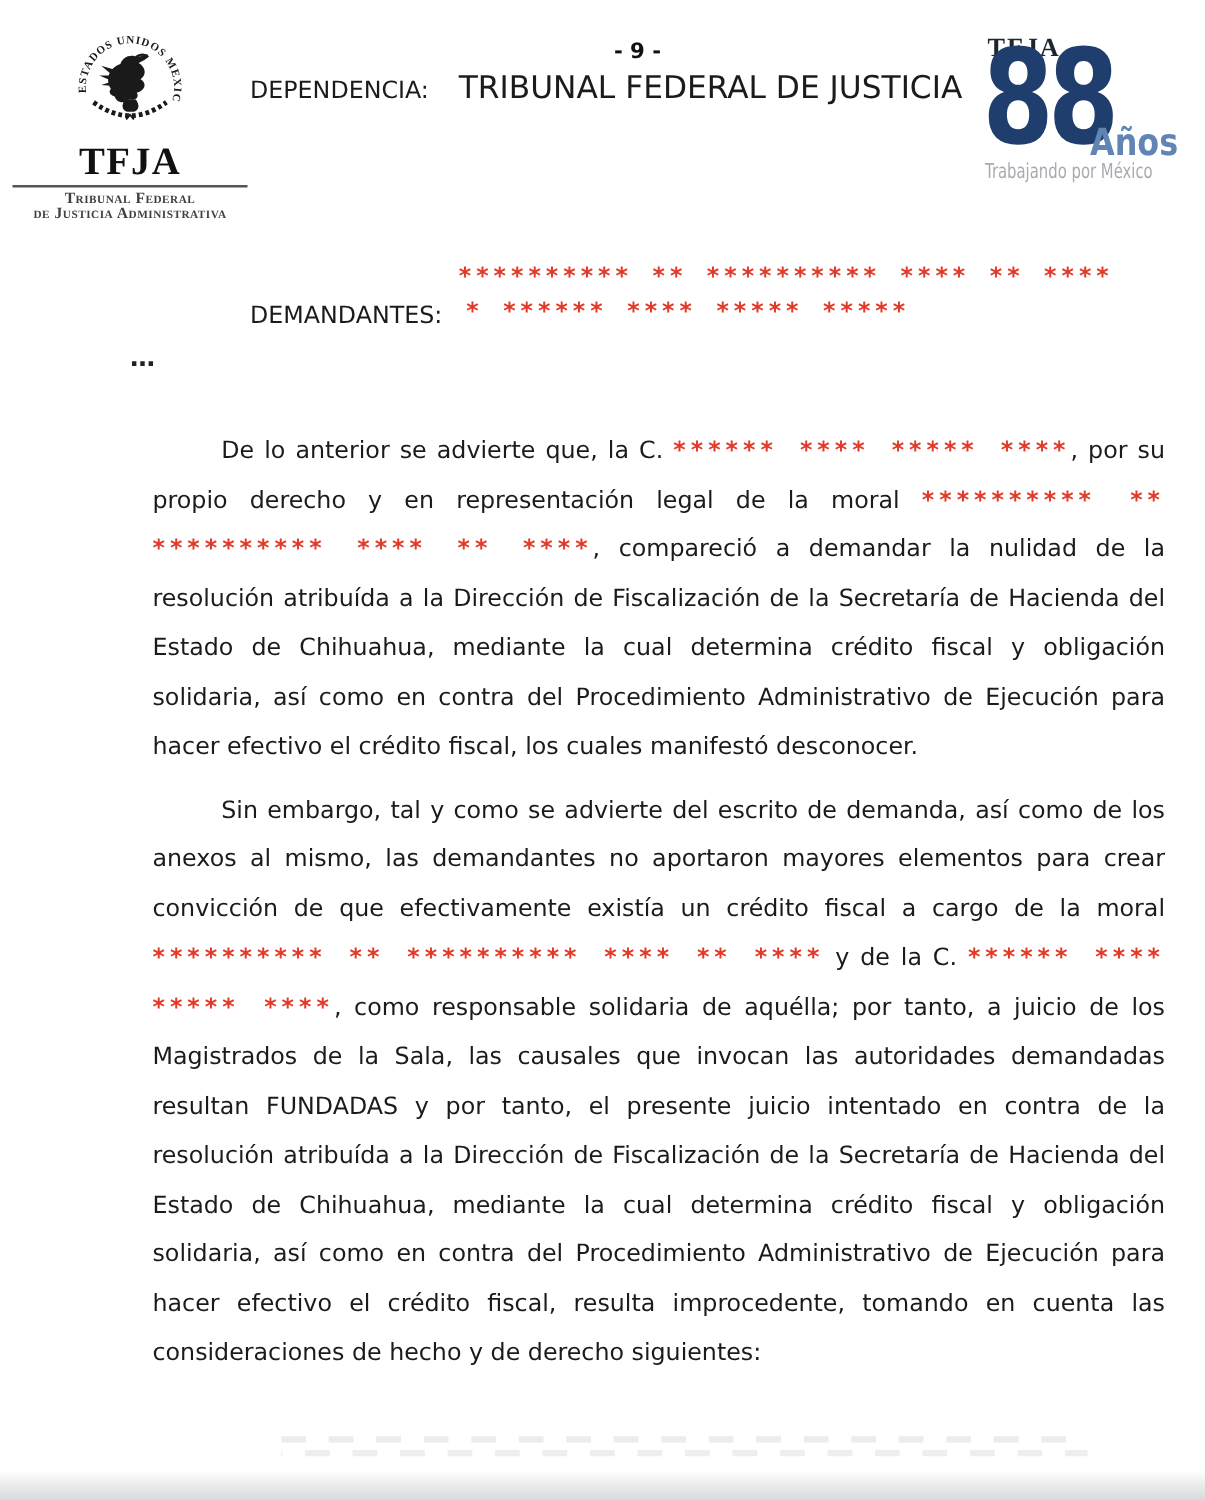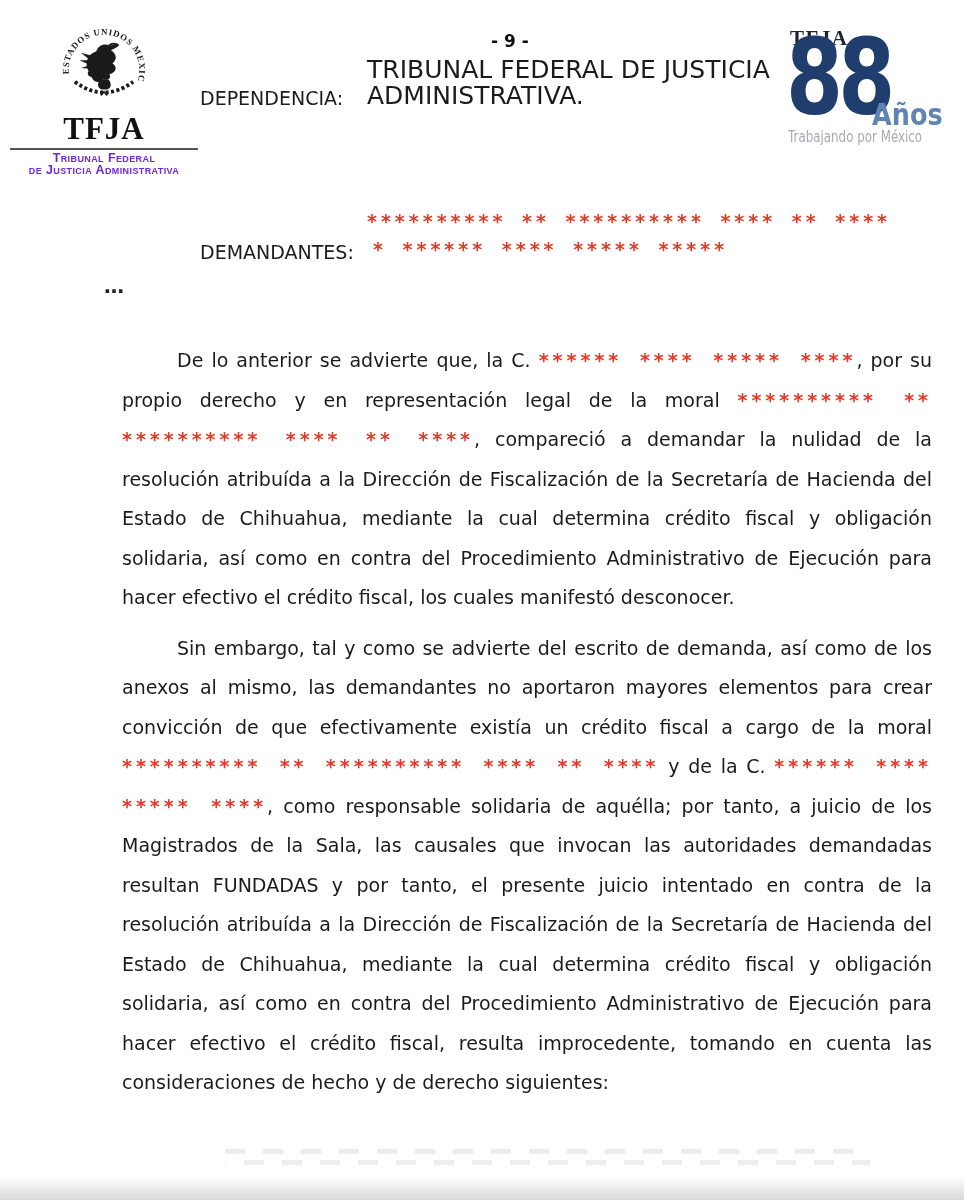--- a/index.html
+++ b/index.html
@@ -14,23 +14,23 @@
 
   
   .seal{position:absolute;left:8px;top:22px;width:192px;text-align:center;}
   .seal-emblem{display:block;margin:0 auto;width:92px;height:92px;}
   .seal-acronym{
     font-family:"Liberation Serif","DejaVu Serif",serif;
     font-weight:bold;font-size:31px;line-height:30px;letter-spacing:1px;color:#111;
   }
   .seal-divider{height:2px;background:#555;margin:4px 2px 3px 2px;}
   .seal-caption{
-    font-family:Liberation Sans, sans-serif;
+    font-family:Liberation Serif, serif;
     font-variant:small-caps;font-weight:bold;letter-spacing:.4px;
-    font-size:12.5px;line-height:11.5px;color:#6d28d9;
+    font-size:12.5px;line-height:11.5px;color:#404040;
   }
 
   
   .logo88{position:absolute;left:742px;top:26px;width:215px;height:125px;}
   .logo-acronym{
     position:absolute;left:48px;top:0;
     font-family:"Liberation Serif","DejaVu Serif",serif;
     font-weight:bold;font-size:21px;letter-spacing:1.5px;color:#1d2530;
   }
   .logo-years{
@@ -131,21 +131,20 @@
     <div class="logo-anos">Años</div>
     <div class="logo-tagline">Trabajando por México</div>
   </div>
 
   <div class="page-number">- 9 -</div>
 
   <div class="hrow row-dependencia">
     <div class="hlabel">DEPENDENCIA:</div>
     <div class="hvalue">
       <div>TRIBUNAL FEDERAL DE JUSTICIA</div>
-      <div>ADMINISTRATIVA.</div>
     </div>
   </div>
 
 
   <div class="hrow row-demandantes">
     <div class="hlabel">DEMANDANTES:</div>
     <div class="hvalue">
       <div class="redacted">********** ** ********** **** ** ****</div>
       <div class="redacted dem-line2">* ****** **** ***** *****</div>
     </div>

